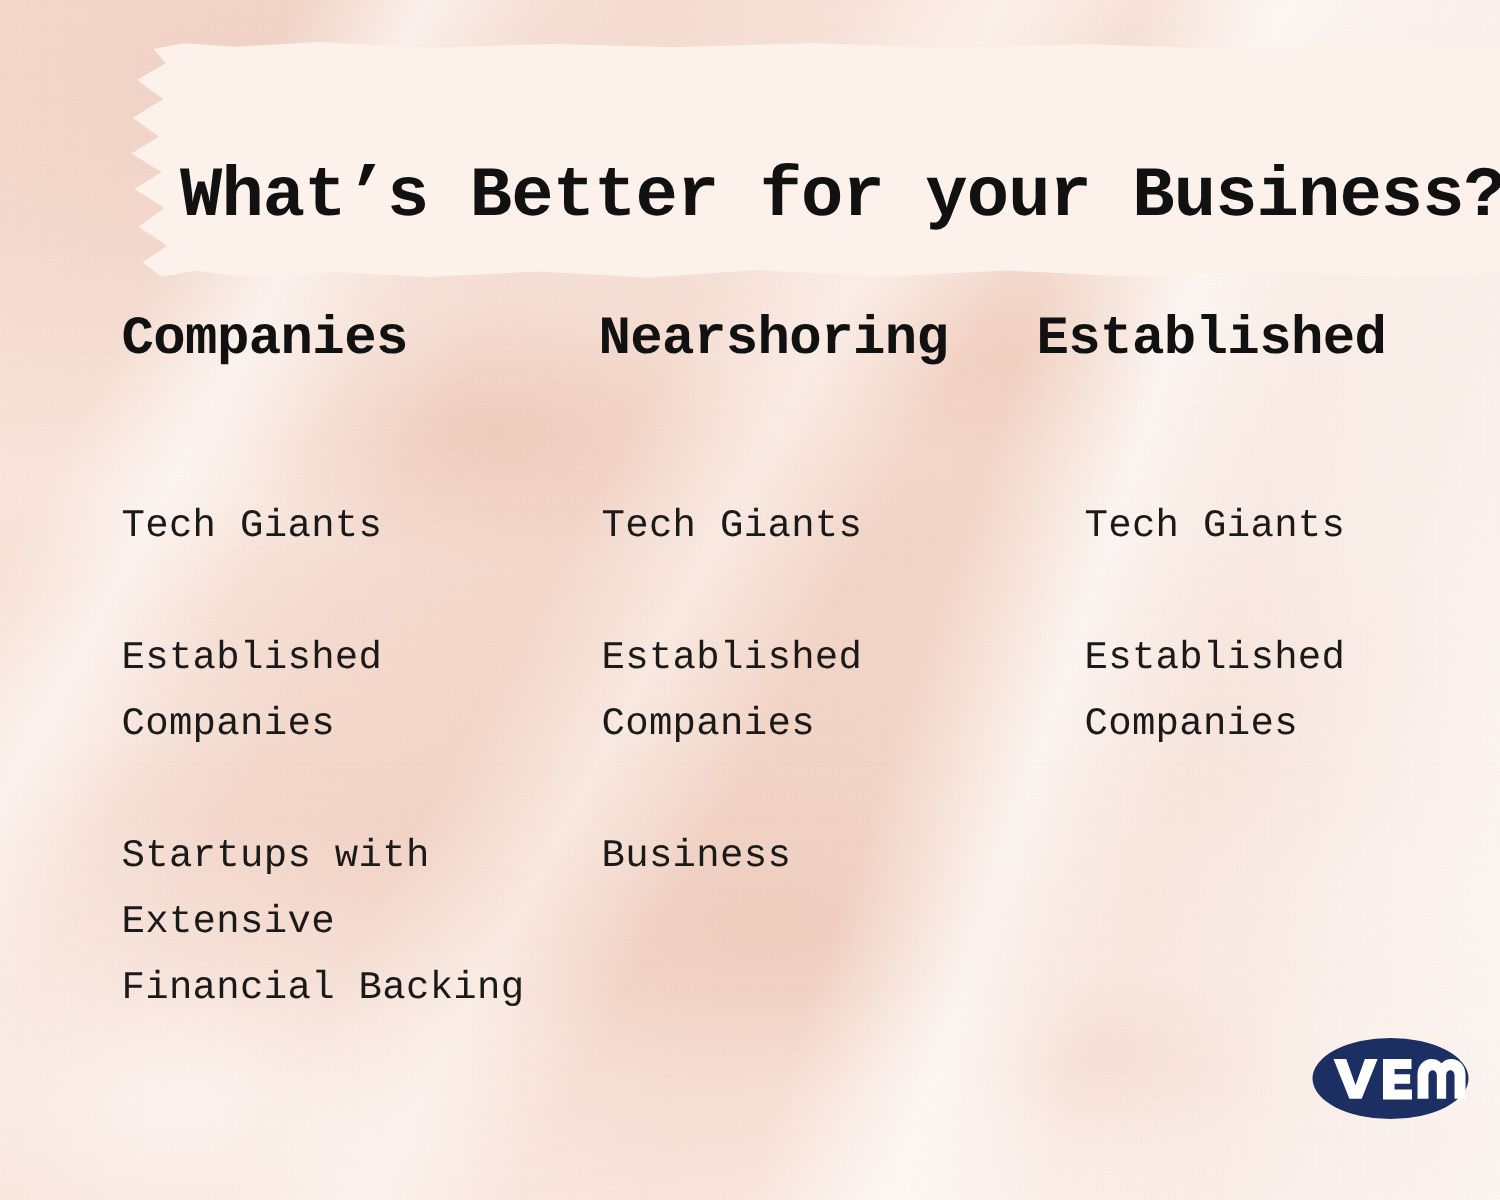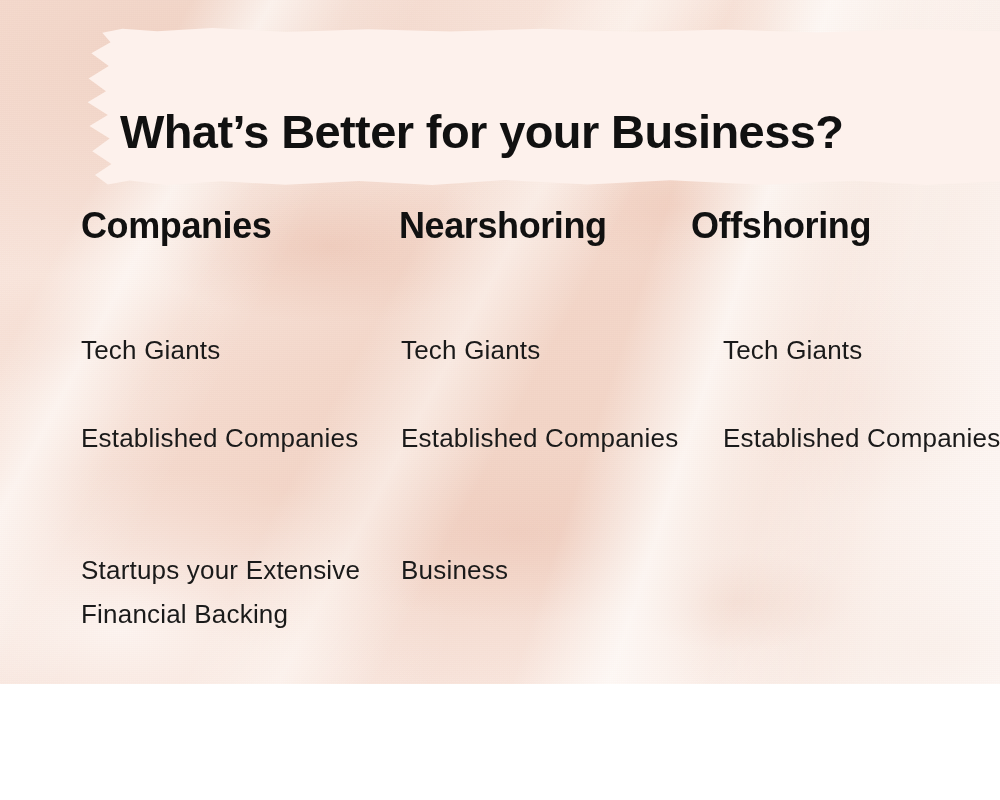--- a/index.html
+++ b/index.html
@@ -5,23 +5,23 @@
 <style>
   html, body {
     margin: 0;
     padding: 0;
     background: #ffffff;
   }
 
   #slide {
     position: relative;
     width: 1000px;
-    height: 684px;
+    height: 800px;
     overflow: hidden;
-    font-family: Liberation Sans, sans-serif;
+    font-family: Liberation Mono, monospace;
     background-color: #0f766e;
   }
 
   
   .bg-layer {
     position: absolute;
     inset: 0;
     pointer-events: none;
   }
 
@@ -184,35 +184,35 @@
 
   <h1 class="page-title">What’s Better for your Business?</h1>
 
   <div class="columns">
 
     <div class="column col-0">
       <h2 class="col-heading">Companies</h2>
       <ul class="col-items">
         <li class="col-item" style="top:82px">Tech Giants</li>
         <li class="col-item" style="top:170px">Established Companies</li>
-        <li class="col-item" style="top:302px">Startups your Extensive Financial Backing</li>
+        <li class="col-item" style="top:302px">Startups with Extensive Financial Backing</li>
       </ul>
     </div>
 
     <div class="column col-1">
       <h2 class="col-heading">Nearshoring</h2>
       <ul class="col-items">
         <li class="col-item" style="top:82px">Tech Giants</li>
         <li class="col-item" style="top:170px">Established Companies</li>
         <li class="col-item" style="top:302px">Business</li>
       </ul>
     </div>
 
     <div class="column col-2">
-      <h2 class="col-heading">Offshoring</h2>
+      <h2 class="col-heading">Established</h2>
       <ul class="col-items">
         <li class="col-item" style="top:82px">Tech Giants</li>
         <li class="col-item" style="top:170px">Established Companies</li>
       </ul>
     </div>
 
   </div>
 
   <div class="logo">
     <svg viewBox="0 0 106 62" xmlns="http://www.w3.org/2000/svg">

